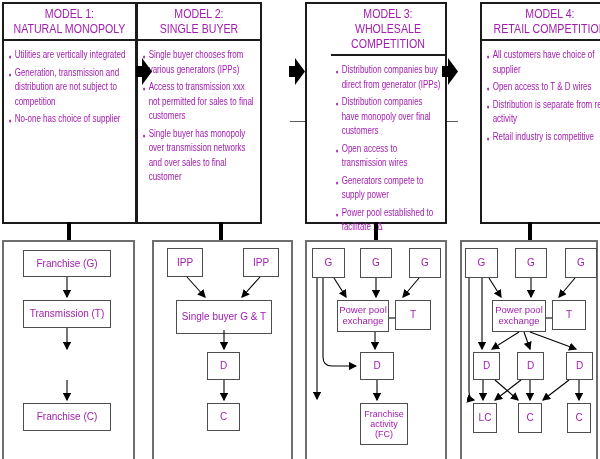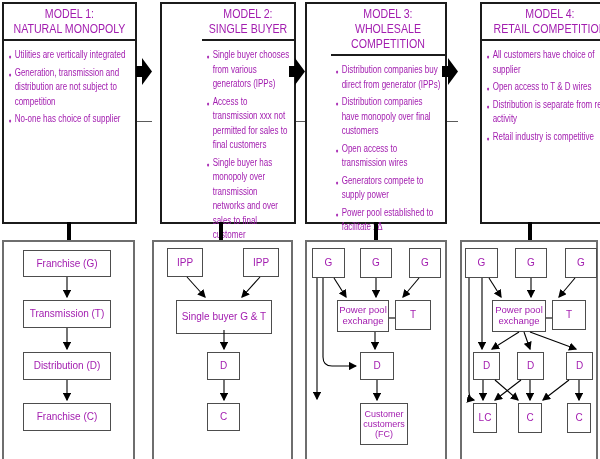--- a/index.html
+++ b/index.html
@@ -51,21 +51,21 @@
             <span>Generation, transmission and distribution are not subject to competition</span>
           </li>
       <li>
             <span class="blt">♦</span>
             <span>No-one has choice of supplier</span>
           </li>
     </ul>
       </div>
   </div>
 
-  <div class="tbox" style="left:160px;width:136px;padding-left:40px;">
+  <div class="tbox" style="left:136px;width:126px;">
     <div class="ttl">
       <div class="tscale">
         <div>MODEL 2:</div>
         <div>SINGLE BUYER</div>
       </div>
     </div>
     <div class="bwrap">
         <ul class="blist">
       <li>
             <span class="blt">♦</span>
@@ -174,23 +174,20 @@
   <div class="cbox" style="left:152px;width:141px;"></div>
   <div class="cbox" style="left:305px;width:142px;"></div>
   <div class="cbox" style="left:460px;width:138px;"></div>
 
   <div class="nbox" style="left:23px;top:250px;width:88px;height:27px;">
       <span>Franchise (G)</span>
     </div>
   <div class="nbox" style="left:23px;top:300px;width:88px;height:28px;">
       <span>Transmission (T)</span>
     </div>
-  <div class="nbox" style="left:23px;top:352px;width:88px;height:28px;">
-      <span>Distribution (D)</span>
-    </div>
   <div class="nbox" style="left:23px;top:403px;width:88px;height:28px;">
       <span>Franchise (C)</span>
     </div>
 
   <div class="nbox" style="left:167px;top:248px;width:36px;height:29px;">
       <span>IPP</span>
     </div>
   <div class="nbox" style="left:243px;top:248px;width:36px;height:29px;">
       <span>IPP</span>
     </div>
@@ -216,21 +213,21 @@
   <div class="nbox md" style="left:337px;top:300px;width:52px;height:32px;">
       <span>Power pool exchange</span>
     </div>
   <div class="nbox" style="left:395px;top:300px;width:36px;height:30px;">
       <span>T</span>
     </div>
   <div class="nbox" style="left:360px;top:352px;width:34px;height:28px;">
       <span>D</span>
     </div>
   <div class="nbox sm" style="left:360px;top:403px;width:48px;height:42px;">
-      <span>Customer customers (FC)</span>
+      <span>Franchise activity (FC)</span>
     </div>
 
   <div class="nbox" style="left:465px;top:248px;width:33px;height:30px;">
       <span>G</span>
     </div>
   <div class="nbox" style="left:515px;top:248px;width:32px;height:30px;">
       <span>G</span>
     </div>
   <div class="nbox" style="left:565px;top:248px;width:32px;height:30px;">
       <span>G</span>

